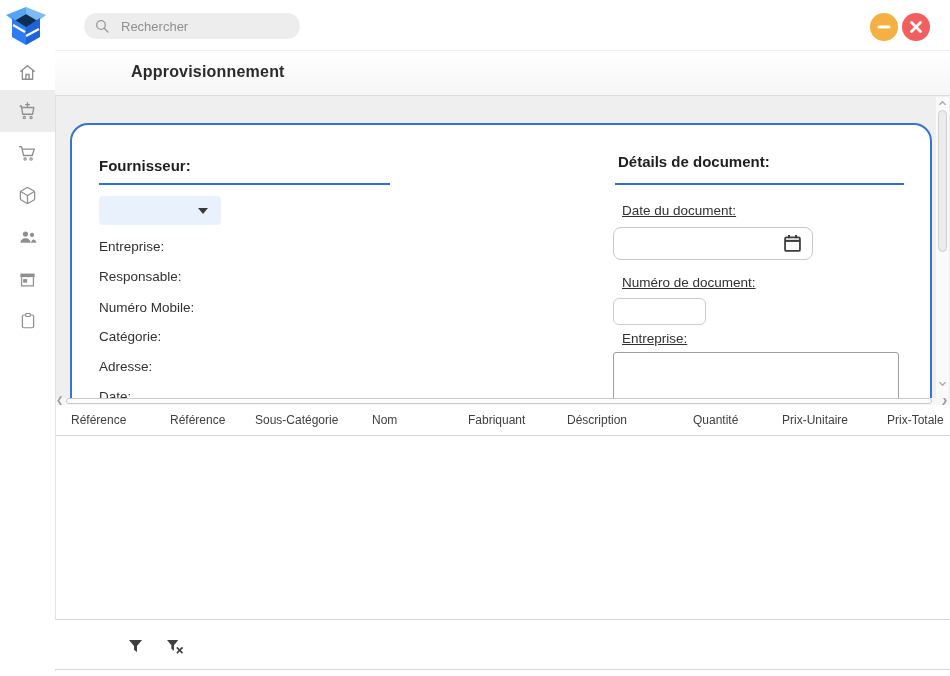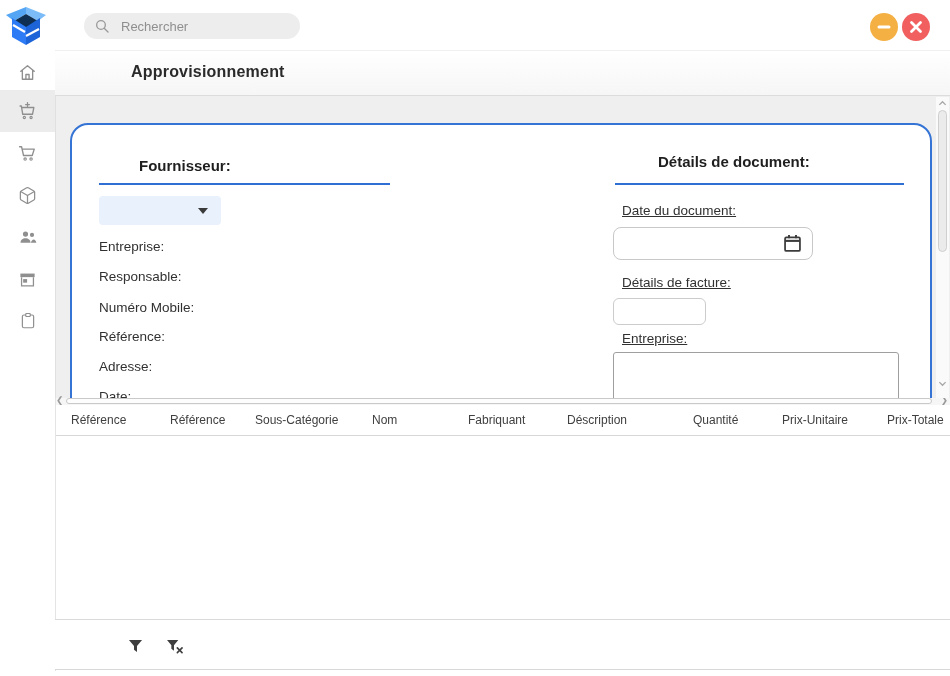--- a/index.html
+++ b/index.html
@@ -22,21 +22,21 @@
 
   
   .sidebar{position:absolute;left:0;top:50px;width:55px;height:626px;background:#fff;z-index:6;}
   .side-item{position:absolute;left:0;width:55px;height:42px;display:flex;align-items:center;justify-content:center;cursor:pointer;}
   .side-item.active{background:#ececec;}
   .si0{top:1px}.si1{top:40px}.si2{top:82px}.si3{top:124px}.si4{top:166px}.si5{top:208px}.si6{top:250px}
 
   
   .content{position:absolute;left:55px;top:96px;width:895px;height:302px;background:#efefef;border-left:1px solid #e0e0e0;box-sizing:border-box;overflow:hidden;}
   .panel{position:absolute;left:14px;top:27px;width:858px;height:380px;background:#fff;border:2px solid #3574d4;border-radius:18px;}
-  .sec-title{position:absolute;font-size:15px;font-weight:700;color:#1f1f1f;margin-left:40px;}
+  .sec-title{position:absolute;font-size:15px;font-weight:700;color:#1f1f1f;}
   .underline{position:absolute;height:2px;background:#2f6fd3;}
   .t-fourn{left:27px;top:32px;}  .u-fourn{left:27px;top:58px;width:291px;}
   .t-doc{left:546px;top:28px;}   .u-doc{left:543px;top:58px;width:289px;}
 
   .dropdown{position:absolute;left:27px;top:71px;width:122px;height:29px;background:#e9f1fd;border-radius:4px;cursor:pointer;}
   .caret{position:absolute;right:13px;top:12px;width:0;height:0;border-left:5px solid transparent;border-right:5px solid transparent;border-top:6px solid #3a3a3a;}
 
   .flabel{position:absolute;left:27px;font-size:13.5px;color:#313131;}
   .f0{top:114px}.f1{top:144px}.f2{top:175px}.f3{top:204px}.f4{top:234px}.f5{top:264px}
 
@@ -172,39 +172,39 @@
       <div class="underline u-fourn"></div>
 
       <div class="dropdown">
         <span></span>
         <span class="caret"></span>
       </div>
 
       <div class="flabel f0">Entreprise:</div>
       <div class="flabel f1">Responsable:</div>
       <div class="flabel f2">Numéro Mobile:</div>
-      <div class="flabel f3">Référence:</div>
+      <div class="flabel f3">Catégorie:</div>
       <div class="flabel f4">Adresse:</div>
       <div class="flabel f5">Date:</div>
 
       <div class="sec-title t-doc">Détails de document:</div>
       <div class="underline u-doc"></div>
 
       <div class="dlabel d-date">Date du document:</div>
       <div class="date-input">
         <input type="text" value="" style="">
         <svg width="21" height="21" viewBox="0 0 24 24">
           <rect x="3.5" y="5" width="17" height="15.5" rx="1.5" fill="none" stroke="#3c3c3c" stroke-width="2"></rect>
           <line x1="3.5" y1="9" x2="20.5" y2="9" stroke="#3c3c3c" stroke-width="2.4"></line>
           <line x1="8" y1="2.4" x2="8" y2="6" stroke="#3c3c3c" stroke-width="2.2"></line>
           <line x1="16" y1="2.4" x2="16" y2="6" stroke="#3c3c3c" stroke-width="2.2"></line>
         </svg>
       </div>
 
-      <div class="dlabel d-inv">Détails de facture:</div>
+      <div class="dlabel d-inv">Numéro de document:</div>
       <input class="inv-input" type="text" value="" style="">
 
       <div class="dlabel d-rem">Entreprise:</div>
       <textarea class="remarks" style=""></textarea>
     </div>
   </div>
 
   <div class="vscroll">
     <svg class="varrow va-up" width="9" height="9" viewBox="0 0 10 10">
       <polyline points="1.5,6.5 5,3 8.5,6.5" fill="none" stroke="#a7a7a7" stroke-width="1.4"></polyline>

